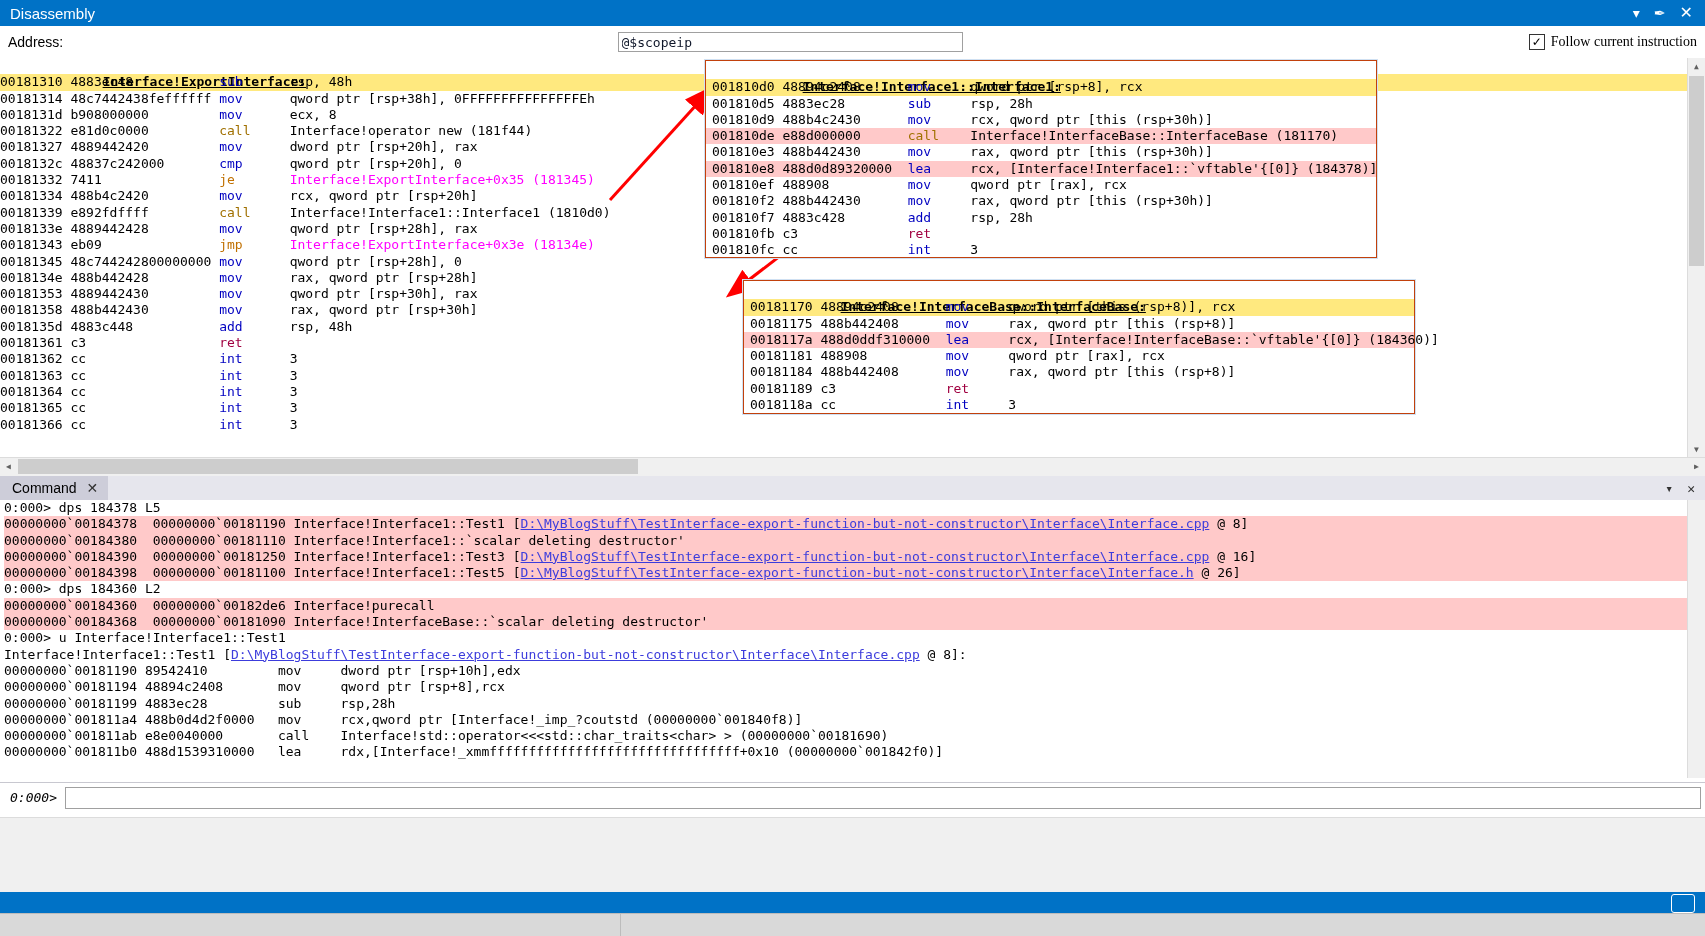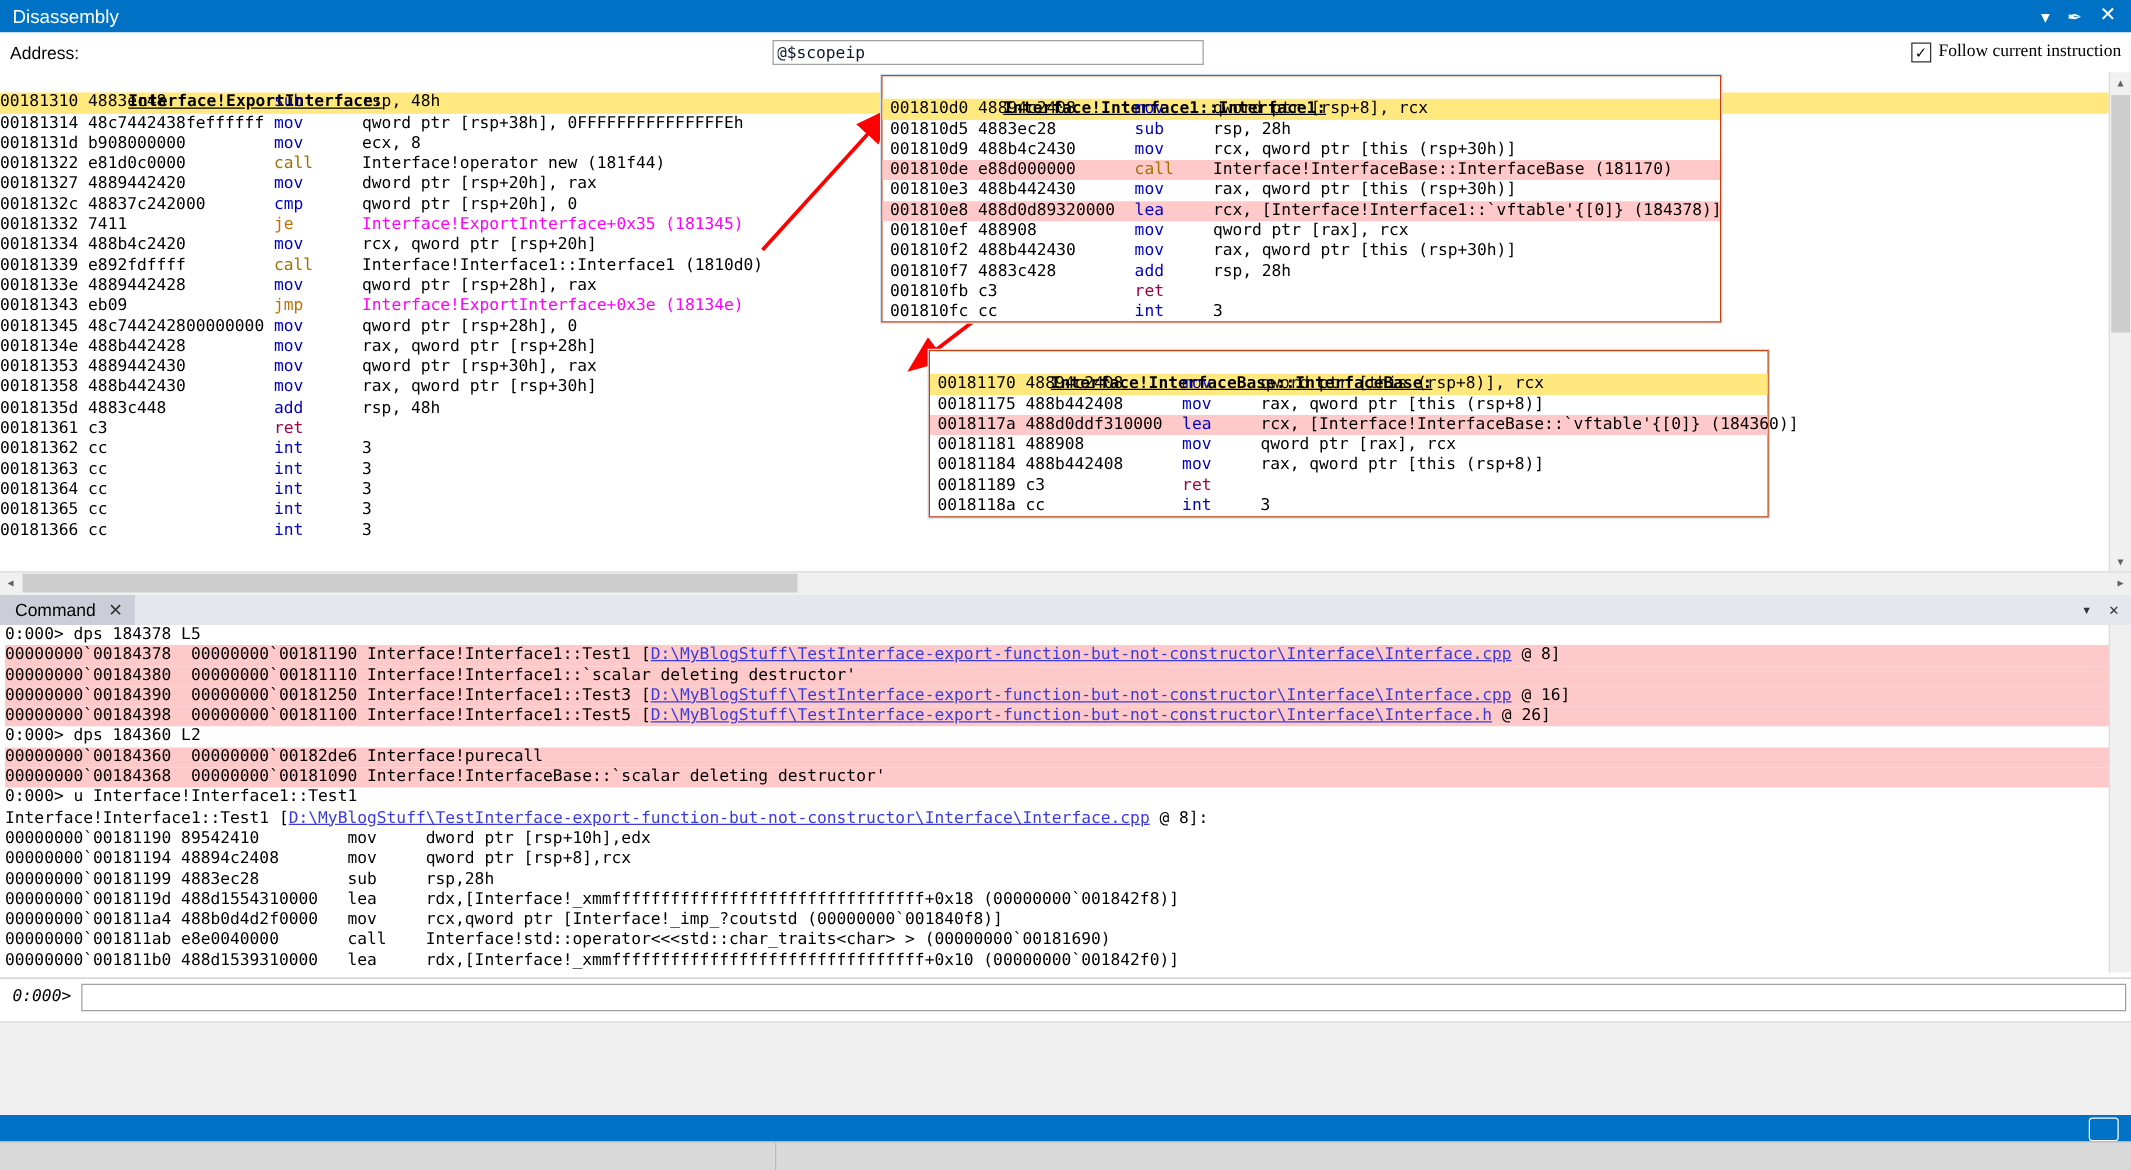--- a/index.html
+++ b/index.html
@@ -292,21 +292,20 @@
           <div class="out-line pinkrow"><span>00000000`00184390  00000000`00181250 Interface!Interface1::Test3 [</span><span class="lnk">D:\MyBlogStuff\TestInterface-export-function-but-not-constructor\Interface\Interface.cpp</span><span> @ 16]</span></div>
           <div class="out-line pinkrow"><span>00000000`00184398  00000000`00181100 Interface!Interface1::Test5 [</span><span class="lnk">D:\MyBlogStuff\TestInterface-export-function-but-not-constructor\Interface\Interface.h</span><span> @ 26]</span></div>
           <div class="out-line"><span>0:000&gt; dps 184360 L2</span></div>
           <div class="out-line pinkrow"><span>00000000`00184360  00000000`00182de6 Interface!purecall</span></div>
           <div class="out-line pinkrow"><span>00000000`00184368  00000000`00181090 Interface!InterfaceBase::`scalar deleting destructor'</span></div>
           <div class="out-line"><span>0:000&gt; u Interface!Interface1::Test1</span></div>
           <div class="out-line"><span>Interface!Interface1::Test1 [</span><span class="lnk">D:\MyBlogStuff\TestInterface-export-function-but-not-constructor\Interface\Interface.cpp</span><span> @ 8]:</span></div>
           <div class="out-line"><span>00000000`00181190 89542410         mov     dword ptr [rsp+10h],edx</span></div>
           <div class="out-line"><span>00000000`00181194 48894c2408       mov     qword ptr [rsp+8],rcx</span></div>
           <div class="out-line"><span>00000000`00181199 4883ec28         sub     rsp,28h</span></div>
-          <div class="out-line"><span>00000000`0018119d 488d1554310000   lea     rdx,[Interface!_xmmffffffffffffffffffffffffffffffff+0x18 (00000000`001842f8)]</span></div>
           <div class="out-line"><span>00000000`001811a4 488b0d4d2f0000   mov     rcx,qword ptr [Interface!_imp_?coutstd (00000000`001840f8)]</span></div>
           <div class="out-line"><span>00000000`001811ab e8e0040000       call    Interface!std::operator&lt;&lt;&lt;std::char_traits&lt;char&gt; &gt; (00000000`00181690)</span></div>
           <div class="out-line"><span>00000000`001811b0 488d1539310000   lea     rdx,[Interface!_xmmffffffffffffffffffffffffffffffff+0x10 (00000000`001842f0)]</span></div>
         </div>
     </div>
 
     <div class="cmd-vscroll"></div>
 
     <div class="cmd-prompt-row">
       <span class="prompt-label">0:000&gt;</span>

